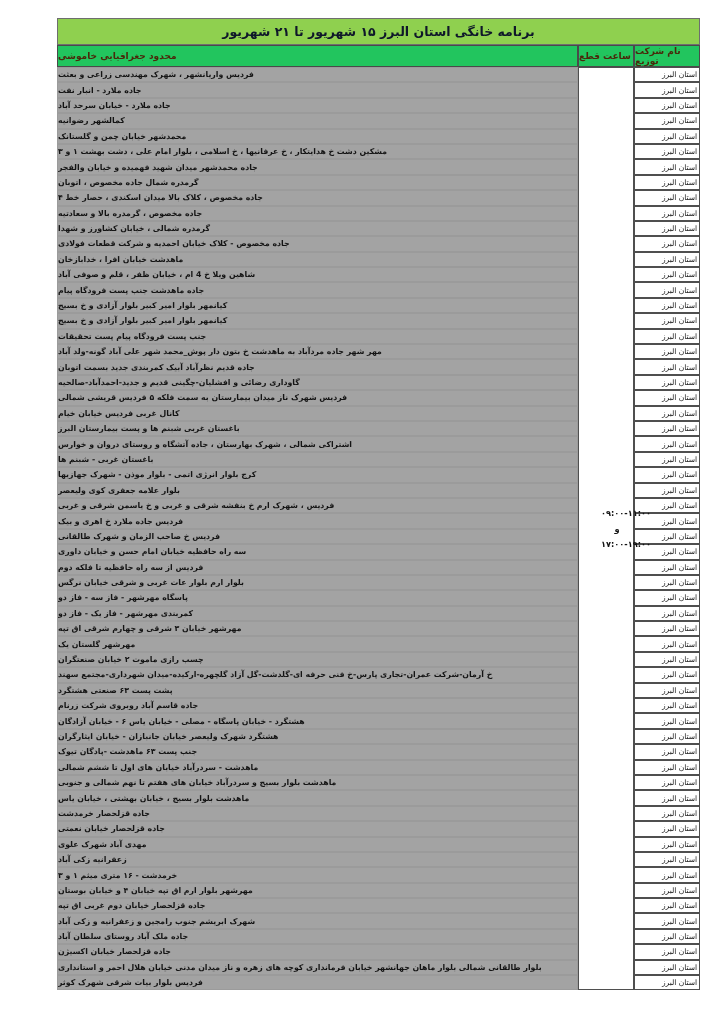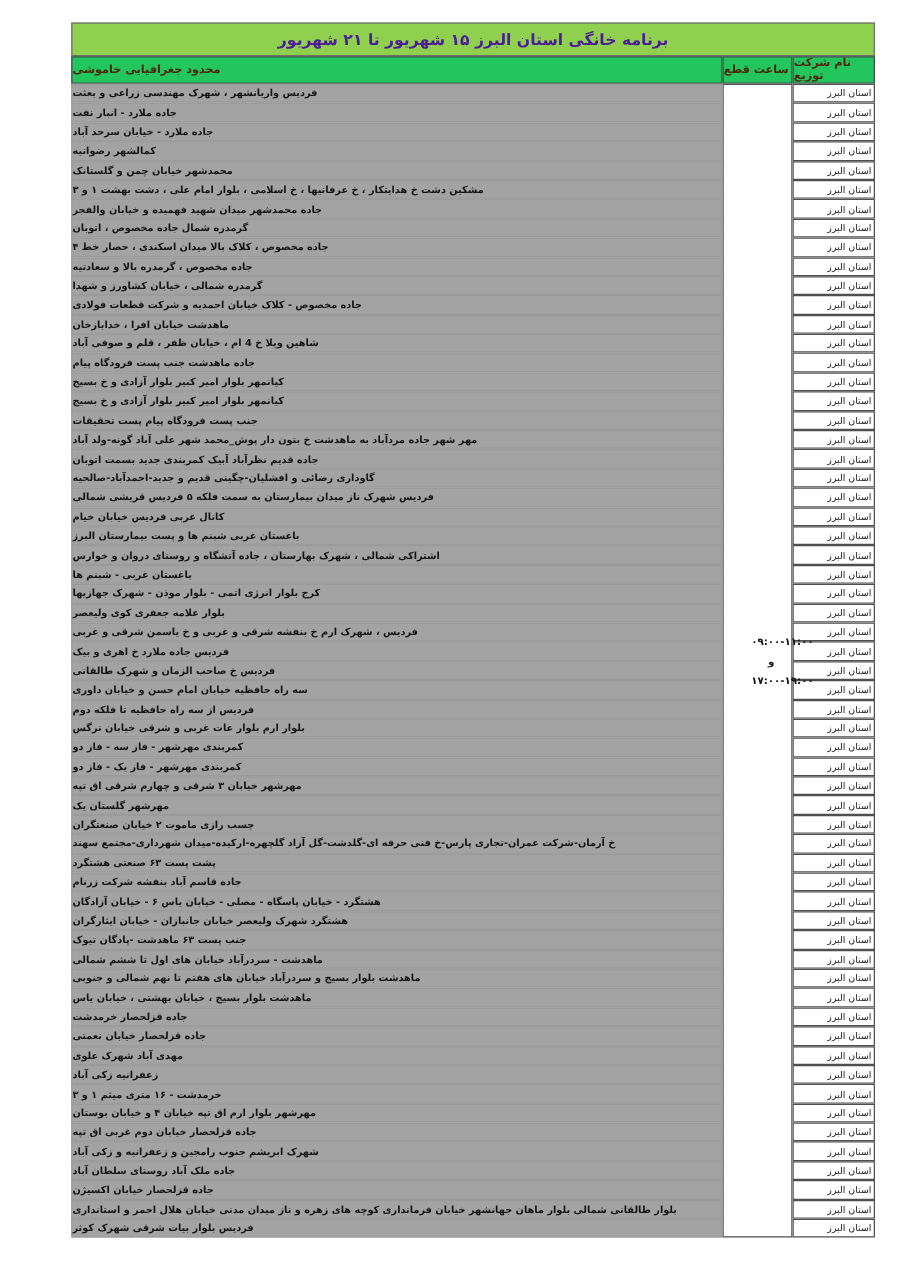--- a/index.html
+++ b/index.html
@@ -9,21 +9,21 @@
     -webkit-font-smoothing:antialiased;
   }
   .sheet{position:absolute;top:18px;left:57px;width:643px;}
   table{
     width:643px;border-collapse:separate;border-spacing:0;
     table-layout:fixed;direction:rtl;
   }
   th,td{padding:0;margin:0;vertical-align:middle;}
   th.title{
     height:25px;background:#8FD04F;border:1px solid #6e6e6e;
-    font-size:12.5px;font-weight:bold;color:#4c1d95;text-align:center;
+    font-size:12.5px;font-weight:bold;color:#0f172a;text-align:center;
   }
   th.hdr{
     height:14px;background:#22c55e;border:1px solid #4a4a4a;
     font-size:9px;font-weight:bold;color:#49290B;text-align:left;
   }
   td.company{
     height:13.4px;border:1px solid #4f4f4f;background:#fff;
     font-size:7.5px;color:#141414;text-align:center;
     white-space:nowrap;overflow:hidden;padding-left:25px;
   }
@@ -196,21 +196,21 @@
         <tr>
           <td class="company">استان البرز</td>
           <td class="area">فردیس از سه راه حافظیه تا فلکه دوم</td>
         </tr>
         <tr>
           <td class="company">استان البرز</td>
           <td class="area">بلوار ارم بلوار عات غربی و شرقی خیابان نرگس</td>
         </tr>
         <tr>
           <td class="company">استان البرز</td>
-          <td class="area">کمربندی مهرشهر - فاز سه - فاز دو</td>
+          <td class="area">پاسگاه مهرشهر - فاز سه - فاز دو</td>
         </tr>
         <tr>
           <td class="company">استان البرز</td>
           <td class="area">کمربندی مهرشهر - فاز یک - فاز دو</td>
         </tr>
         <tr>
           <td class="company">استان البرز</td>
           <td class="area">مهرشهر خیابان ۳ شرقی و چهارم شرقی اق تپه</td>
         </tr>
         <tr>
@@ -224,21 +224,21 @@
         <tr>
           <td class="company">استان البرز</td>
           <td class="area">خ آرمان-شرکت عمران-تجاری پارس-خ فنی حرفه ای-گلدشت-گل آزاد گلچهره-ارکیده-میدان شهرداری-مجتمع سهند</td>
         </tr>
         <tr>
           <td class="company">استان البرز</td>
           <td class="area">پشت پست ۶۳ صنعتی هشتگرد</td>
         </tr>
         <tr>
           <td class="company">استان البرز</td>
-          <td class="area">جاده قاسم آباد بنفشه شرکت زرنام</td>
+          <td class="area">جاده قاسم آباد روبروی شرکت زرنام</td>
         </tr>
         <tr>
           <td class="company">استان البرز</td>
           <td class="area">هشتگرد - خیابان پاسگاه - مصلی - خیابان یاس ۶ - خیابان آزادگان</td>
         </tr>
         <tr>
           <td class="company">استان البرز</td>
           <td class="area">هشتگرد شهرک ولیعصر خیابان جانبازان - خیابان ایثارگران</td>
         </tr>
         <tr>

